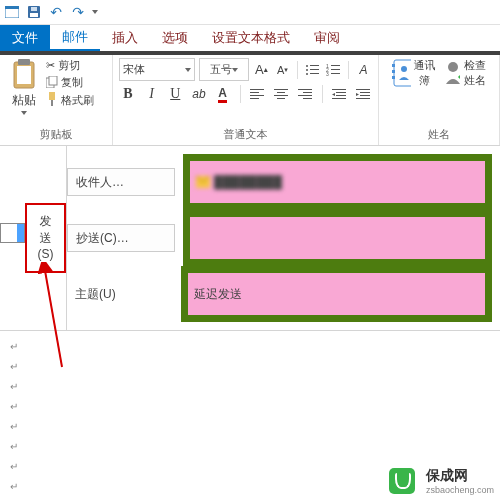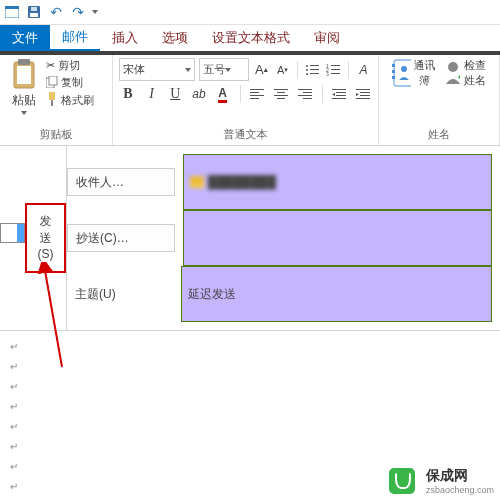--- a/index.html
+++ b/index.html
@@ -14,36 +14,36 @@
 .group{border-right:1px solid #e1e1e1;display:flex;flex-direction:column;justify-content:space-between;padding:3px 6px 1px 6px}
 .group-label{text-align:center;color:#666;font-size:11px;padding:2px 0}
 .clipboard{width:100px}
 .clip-body{display:flex;gap:4px;flex:1}
 .paste-btn{display:flex;flex-direction:column;align-items:center;gap:2px;width:36px}
 .clip-side{display:flex;flex-direction:column;gap:2px;font-size:11px}
 .clip-side div{display:flex;align-items:center;gap:3px}
 .basictext{flex:1;min-width:0}
 .bt-row1{display:flex;gap:4px;align-items:center;margin-bottom:4px}
 .font-sel{width:72px;height:21px;border:1px solid #ccc;font-size:11px;padding:0 3px;display:flex;align-items:center;justify-content:space-between;background:#fff}
-.size-sel{width:44px;height:21px;border:1px solid #ccc;font-size:11px;padding:0 3px;display:flex;align-items:center;justify-content:flex-start;background:#fff}
+.size-sel{width:44px;height:21px;border:1px solid #ccc;font-size:11px;padding:0 3px;display:flex;align-items:center;justify-content:center;background:#fff}
 .bt-row2{display:flex;gap:6px;align-items:center}
 .fmt{width:18px;height:18px;display:inline-flex;align-items:center;justify-content:center;font-family:"Times New Roman",serif;font-size:14px}
 .icn{width:18px;height:18px;display:inline-flex;align-items:center;justify-content:center}
 .names{width:108px}
 .names-body{display:flex;gap:6px;flex:1;align-items:flex-start;justify-content:center}
 .big-btn{display:flex;flex-direction:row;align-items:center;gap:2px;font-size:11px;width:46px;text-align:center}
 .msg-area{display:flex;border-bottom:1px solid #d4d4d4}
 .send-col{width:66px;border-right:1px solid #d4d4d4;display:flex;flex-direction:row;align-items:center;justify-content:center;padding:20px 0;position:relative}
 .send-btn{border:2px solid #d40000;padding:8px 8px;text-align:center;line-height:1.4}
 .env-icon{width:26px;height:18px;border:1px solid #888;background:linear-gradient(to right,#fff 0%,#fff 70%,#4da3ff 70%,#4da3ff 100%);margin-bottom:10px}
 .fields{flex:1;padding:8px 8px 8px 0}
 .field-row{display:flex;align-items:center;margin-bottom:0}
 .field-label{width:90px;height:26px;border:1px solid #ccc;background:#fdfdfd;display:flex;align-items:center;padding:0 8px;margin-right:8px}
 .field-label.plain{border:none;background:none}
-.field-input{flex:1;height:26px;border:1px solid #4d7c0f;padding:14px 6px;display:flex;align-items:center;background:#c4b5fd}
+.field-input{flex:1;height:26px;border:7px solid #4d7c0f;padding:8px 6px;display:flex;align-items:center;background:#f9a8d4}
 .recip-chip{display:inline-flex;align-items:center;gap:4px;filter:blur(2px)}
 .body-area{padding:6px 10px;height:210px;overflow:hidden}
 .para-mark{color:#888;font-size:10px;line-height:20px}
 .arrow{position:absolute;left:38px;top:262px;pointer-events:none}
 .watermark{position:absolute;right:6px;bottom:6px;display:flex;align-items:center;gap:11px;font-size:14px;font-weight:bold;color:#333}
 .wm-badge{width:26px;height:26px;background:#39b54a;border-radius:5px;position:relative}
 .wm-badge:before{content:"";position:absolute;left:6px;top:5px;width:12px;height:14px;border:2px solid #fff;border-radius:2px 2px 6px 6px/2px 2px 10px 10px;border-top:none}
 .wm-sub{font-size:9px;color:#888;font-weight:normal}
 .tri{width:0;height:0;border-left:3px solid transparent;border-right:3px solid transparent;border-top:4px solid #666;display:inline-block}
 .sep{width:1px;height:18px;background:#ddd;margin:0 2px}

